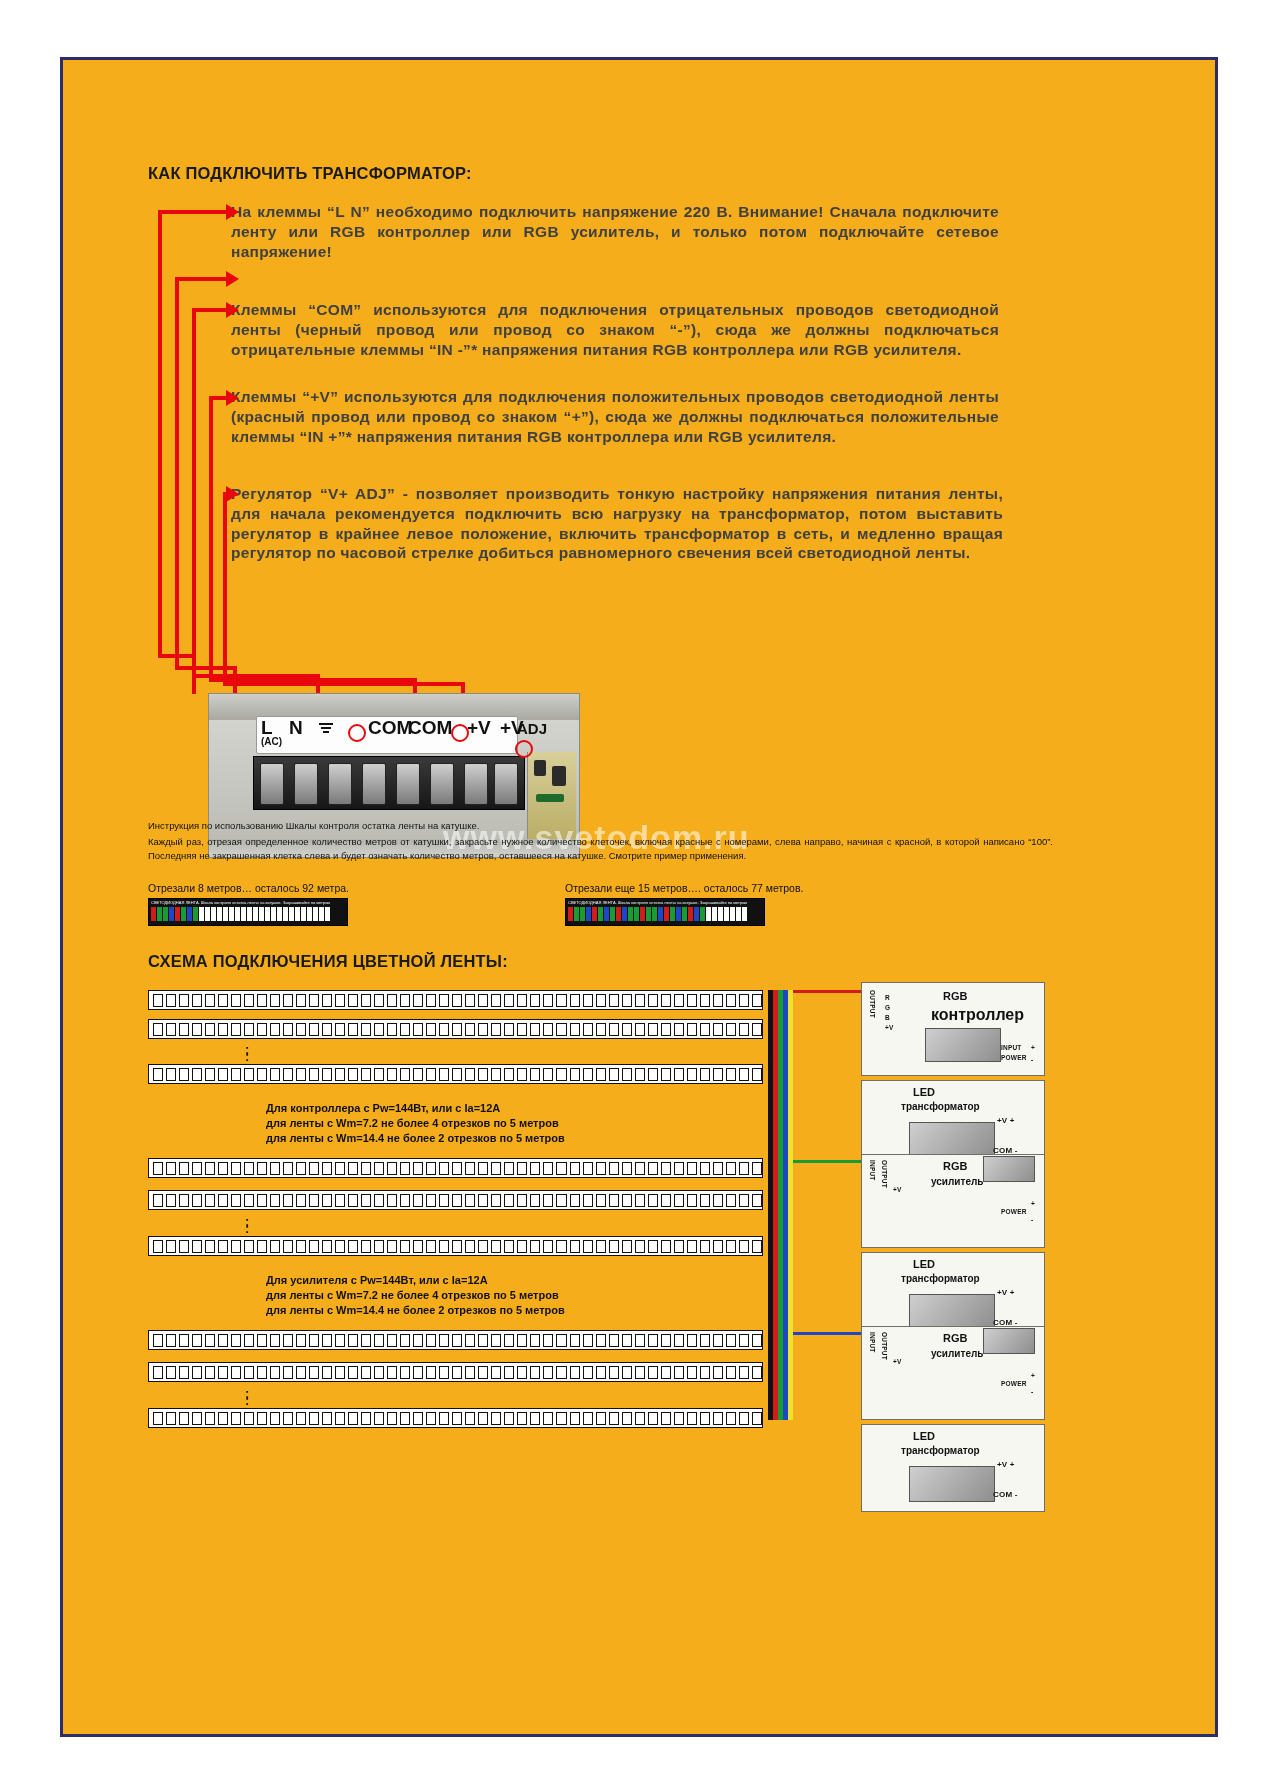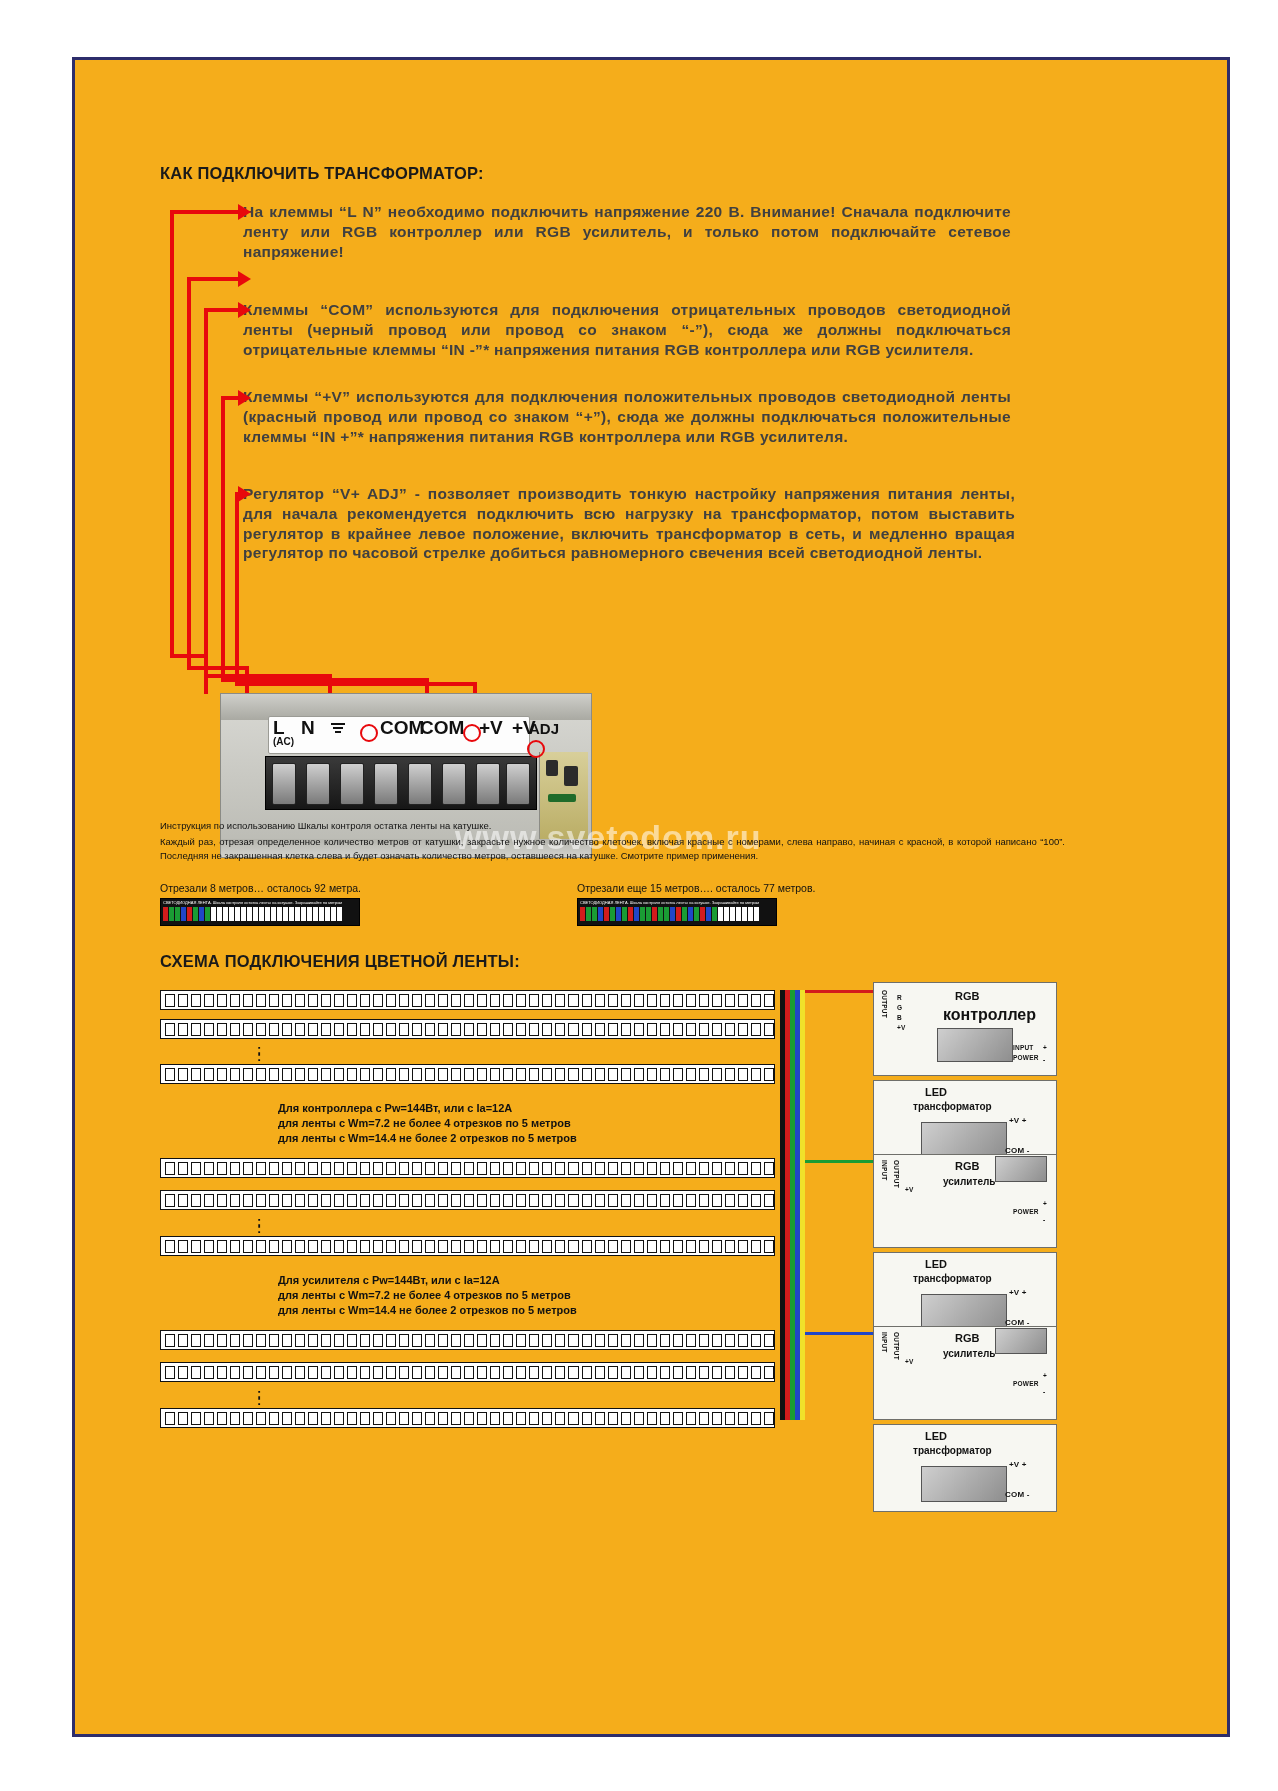--- a/index.html
+++ b/index.html
@@ -1,18 +1,18 @@
 <!DOCTYPE html>
 <html><head>
 <meta charset="utf-8">
 <style>
   html,body{margin:0;padding:0;background:#ffffff;}
   body{font-family:"Liberation Sans",sans-serif;}
   #page{position:relative;width:1278px;height:1791px;background:#ffffff;overflow:hidden;}
-  #sheet{position:absolute;left:72px;top:57px;width:1158px;height:1680px;background:#F5AD1B;border:3px solid #2d2d6b;box-sizing:border-box;}
+  #sheet{position:absolute;left:60px;top:57px;width:1158px;height:1680px;background:#F5AD1B;border:3px solid #2d2d6b;box-sizing:border-box;}
 
   .hdr{position:absolute;font-weight:bold;color:#1a1a1a;letter-spacing:.2px;}
 
   
   .para{position:absolute;font-weight:bold;color:#404040;line-height:1.28;text-align:justify;}
 
   
   .redline{position:absolute;background:#E8080C;}
   .arrowhead{position:absolute;width:0;height:0;border-top:8px solid transparent;border-bottom:8px solid transparent;border-left:13px solid #E8080C;}
 

